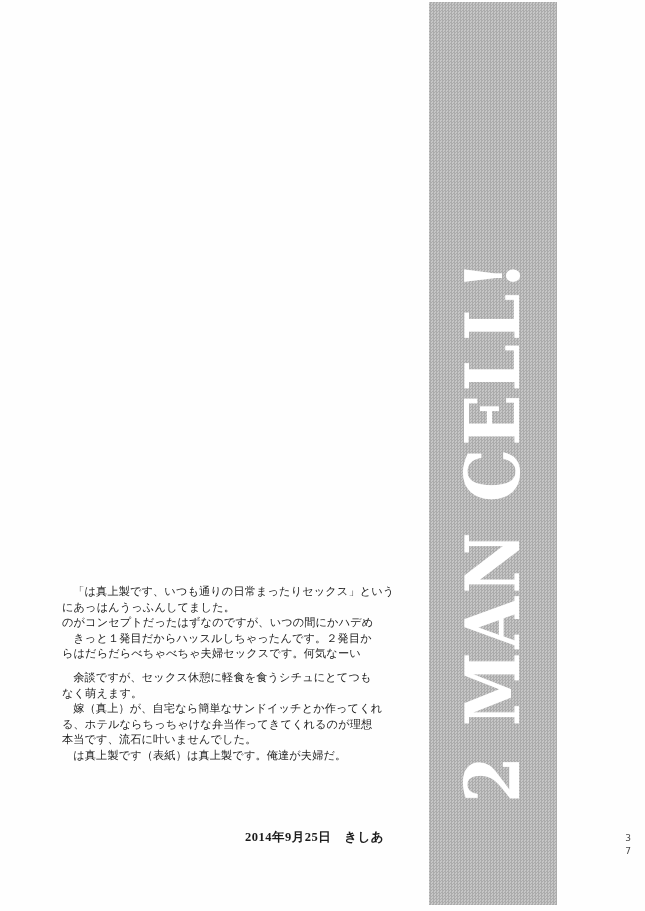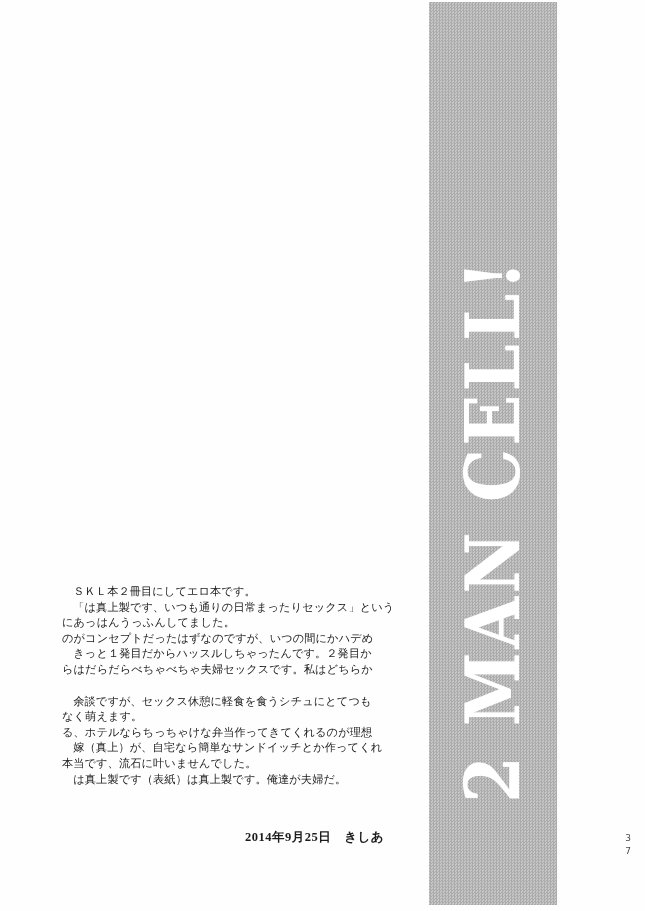--- a/index.html
+++ b/index.html
@@ -57,21 +57,21 @@
     width: 312px;
     color: #1c1c1c;
   }
   .afterword .line {
     font-size: 11.2px;
     line-height: 15.6px;
     letter-spacing: 0.1px;
     white-space: nowrap;
   }
   .para2 {
-    margin-top: 16px;
+    margin-top: 8px;
   }
   .date-line {
     position: absolute;
     left: 245px;
     top: 829px;
     font-size: 12.5px;
     letter-spacing: 0.5px;
     color: #1c1c1c;
     white-space: nowrap;
     font-weight: bold;
@@ -99,32 +99,31 @@
 <div class="page">
 
   <div class="banner">
     <div class="banner-title-wrap">
       <span class="banner-title">2 MAN CELL!</span>
     </div>
   </div>
 
   <div class="afterword">
     <div class="para1">
-      <div class="line">　ＳＫＬ本２冊目にしてエロ本です。</div>
       <div class="line">　「は真上製です、いつも通りの日常まったりセックス」という</div>
       <div class="line">にあっはんうっふんしてました。</div>
       <div class="line">のがコンセプトだったはずなのですが、いつの間にかハデめ</div>
       <div class="line">　きっと１発目だからハッスルしちゃったんです。２発目か</div>
-      <div class="line">らはだらだらべちゃべちゃ夫婦セックスです。私はどちらか</div>
+      <div class="line">らはだらだらべちゃべちゃ夫婦セックスです。何気なーい</div>
     </div>
     <div class="para2">
       <div class="line">　余談ですが、セックス休憩に軽食を食うシチュにとてつも</div>
       <div class="line">なく萌えます。</div>
+      <div class="line">　嫁（真上）が、自宅なら簡単なサンドイッチとか作ってくれ</div>
       <div class="line">る、ホテルならちっちゃけな弁当作ってきてくれるのが理想</div>
-      <div class="line">　嫁（真上）が、自宅なら簡単なサンドイッチとか作ってくれ</div>
       <div class="line">本当です、流石に叶いませんでした。</div>
       <div class="line">　は真上製です（表紙）は真上製です。俺達が夫婦だ。</div>
     </div>
   </div>
 
   <div class="date-line">2014年9月25日　きしあ</div>
 
   <div class="page-number">
     <span class="digit">3</span>
     <span class="digit">7</span>

